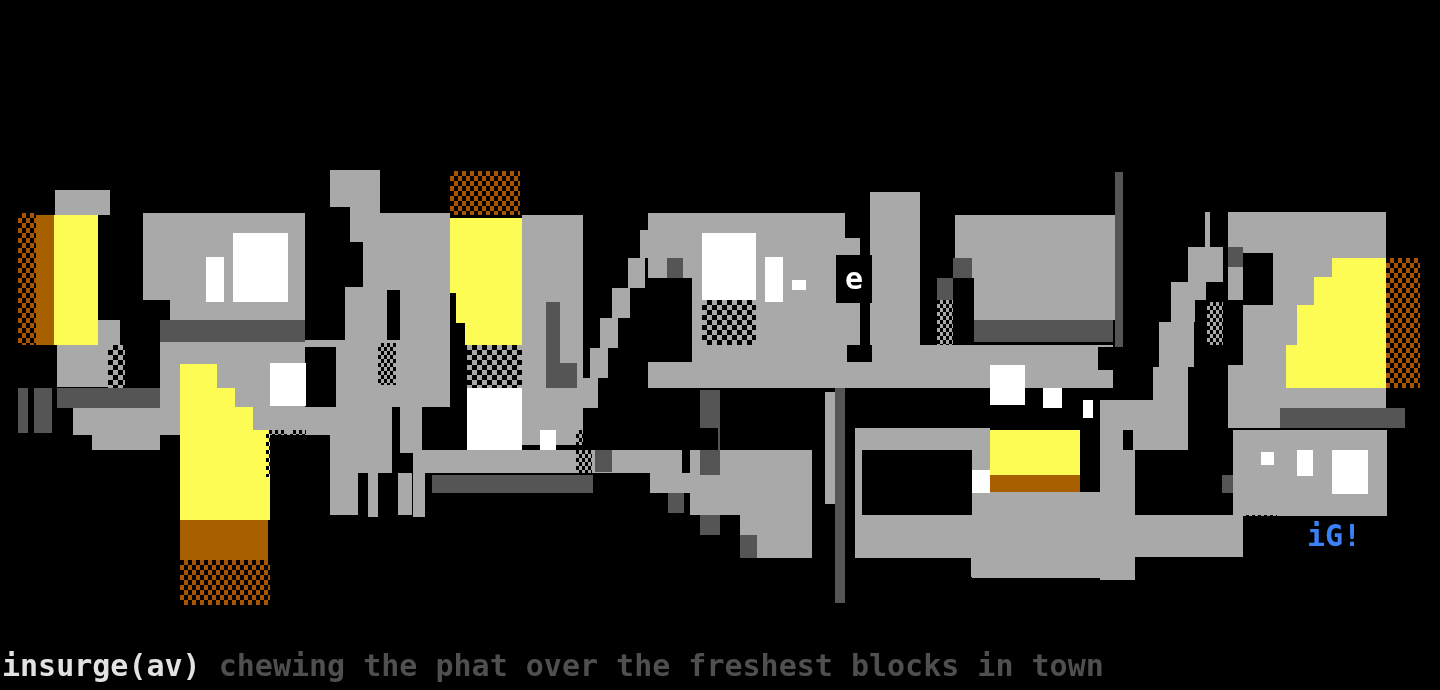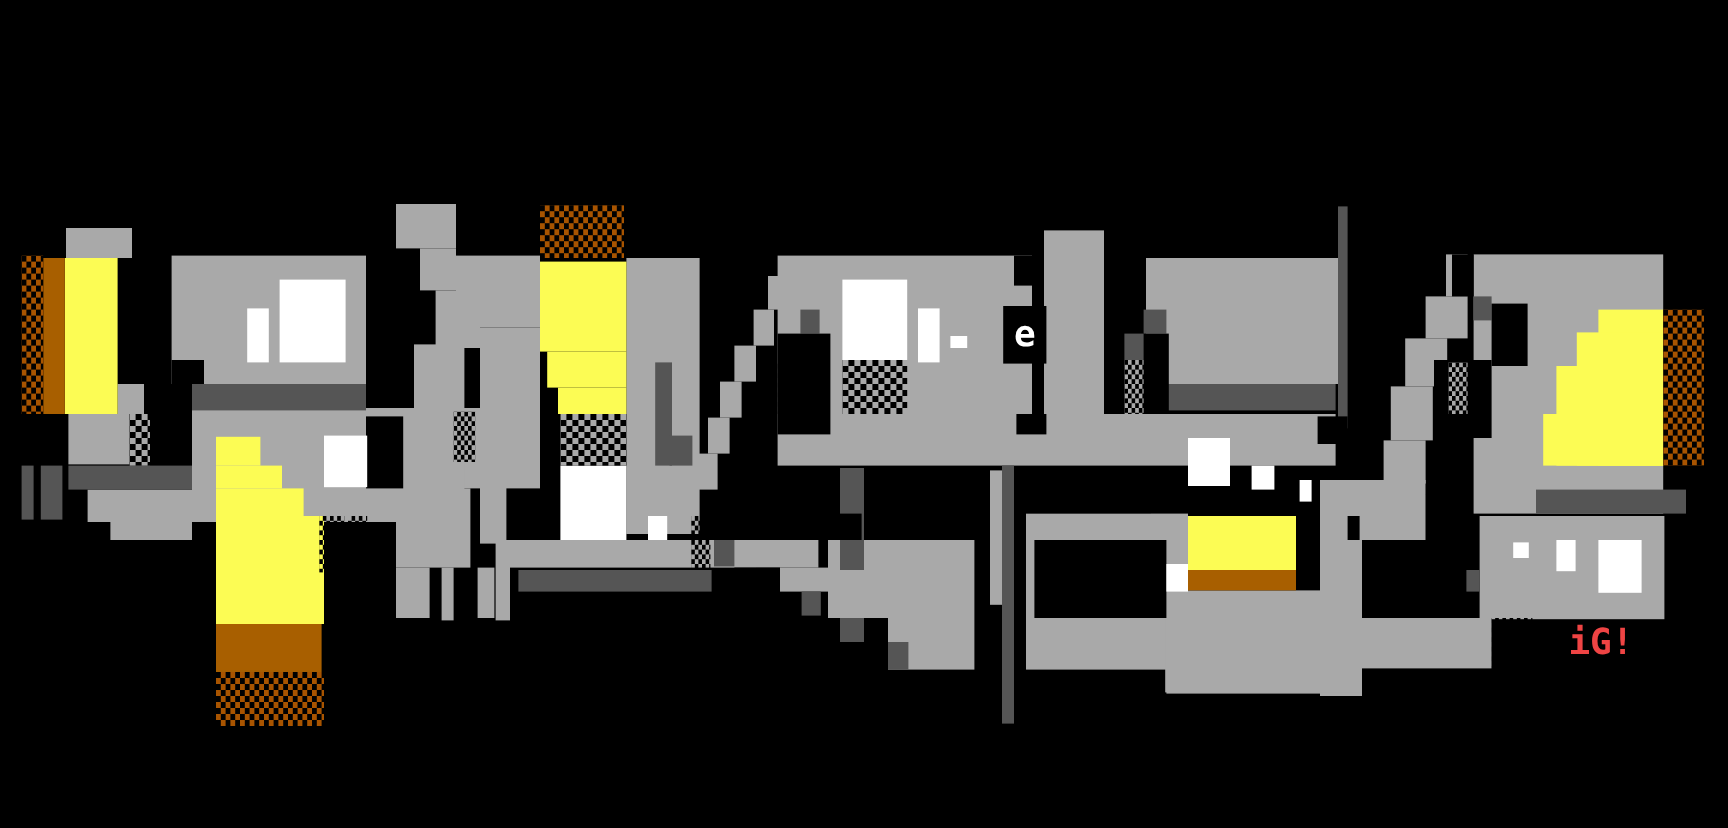--- a/index.html
+++ b/index.html
@@ -23,31 +23,32 @@
     background-size:6px 8px;}
   .pat-gdb{background-color:#000;
     background-image:repeating-conic-gradient(#a9a9a9 0% 25%, rgba(0,0,0,0) 0% 50%);
     background-size:6px 8px;}
   .pat-ka{background:#000;clip-path:polygon(0 0,78% 0,100% 50%,78% 100%,0 100%);}
   .lbl{position:absolute;font-weight:bold;font-size:30px;line-height:36px;
        white-space:pre;z-index:5;}
   #e-box{left:836px;top:255px;width:36px;height:48px;background:#000;color:#fff;
          text-align:center;line-height:48px;font-size:30px;font-weight:bold;z-index:4;}
   #cheese-label{left:898px;top:518px;color:#000;}
-  #ig-label{left:1307px;top:518px;color:#ef4444;}
+  #ig-label{left:1307px;top:518px;color:#3b82f6;}
   #credit-line{left:2px;top:648px;}
   #credit-name{color:#e2e2e2;}
   #credit-tag{color:#4f4f4f;}
 </style>
 </head>
 <body>
 
 <div id="canvas">
   <div class="lbl" id="e-box">e</div>
   <div class="lbl" id="ig-label">iG!</div>
+  <div class="lbl" id="credit-line"><span id="credit-name">insurge(av)</span><span id="credit-tag"> chewing the phat over the freshest blocks in town</span></div>
 <div class="blk pat-g" style="left: 55px; top: 190px; width: 55px; height: 25px;"></div>
     <div class="blk pat-g" style="left: 98px; top: 320px; width: 22px; height: 25px;"></div>
     <div class="blk pat-g" style="left: 57px; top: 345px; width: 51px; height: 42px;"></div>
     <div class="blk pat-g" style="left: 73px; top: 408px; width: 87px; height: 27px;"></div>
     <div class="blk pat-g" style="left: 92px; top: 435px; width: 68px; height: 15px;"></div>
     <div class="blk pat-g" style="left: 143px; top: 213px; width: 162px; height: 107px;"></div>
     <div class="blk pat-g" style="left: 160px; top: 340px; width: 185px; height: 95px;"></div>
     <div class="blk pat-g" style="left: 336px; top: 340px; width: 84px; height: 67px;"></div>
     <div class="blk pat-g" style="left: 330px; top: 170px; width: 50px; height: 37px;"></div>
     <div class="blk pat-g" style="left: 350px; top: 207px; width: 30px; height: 35px;"></div>

